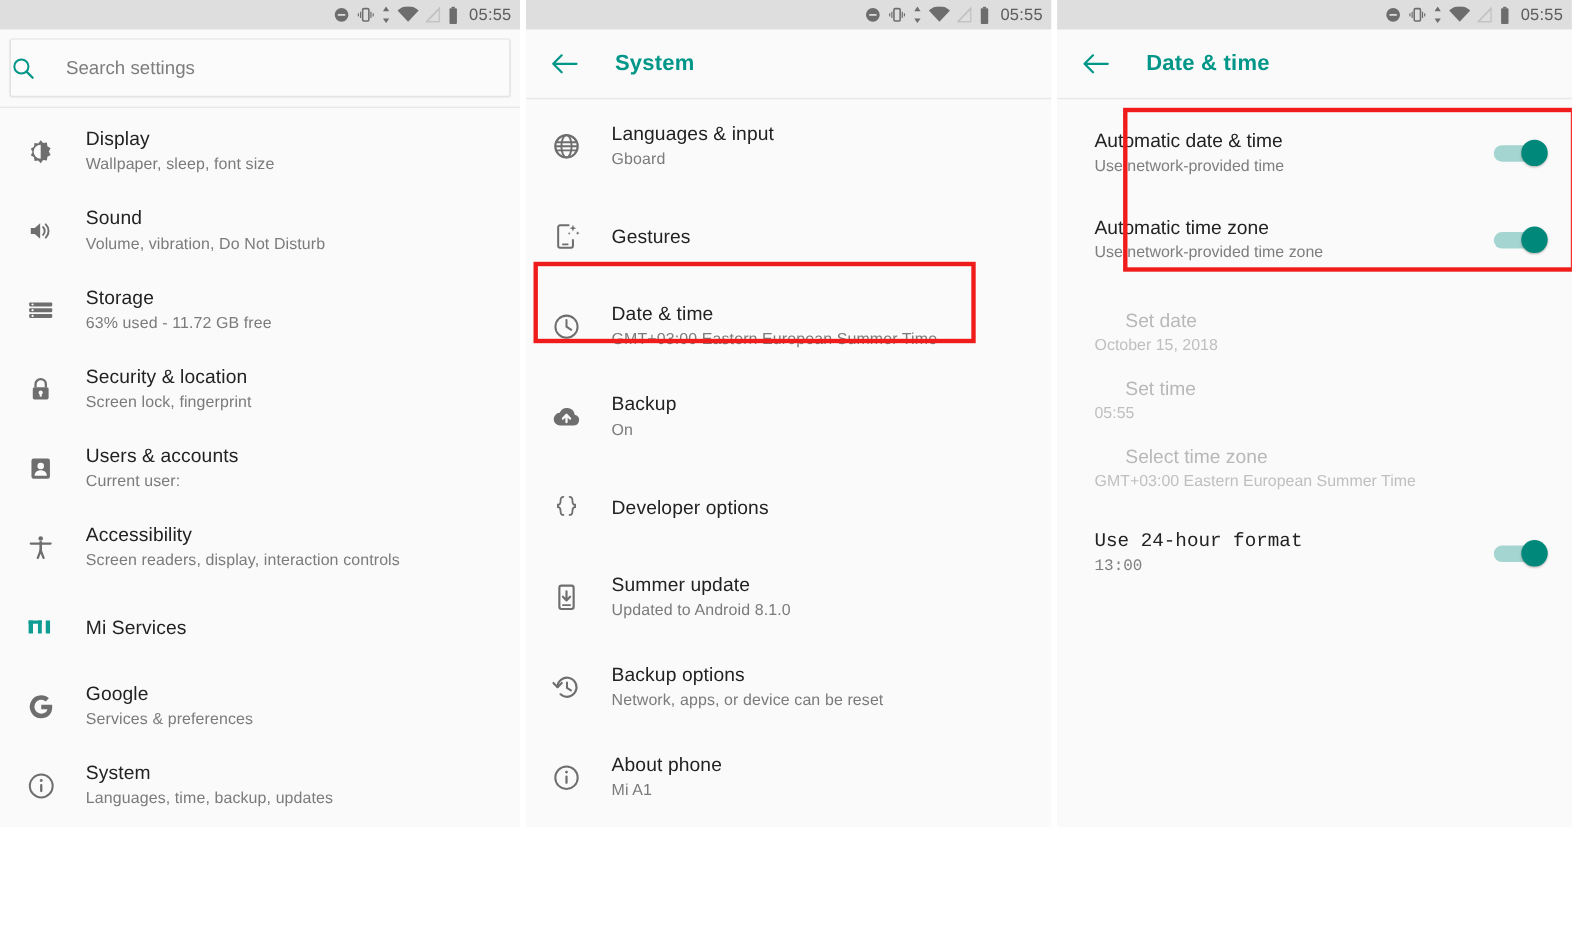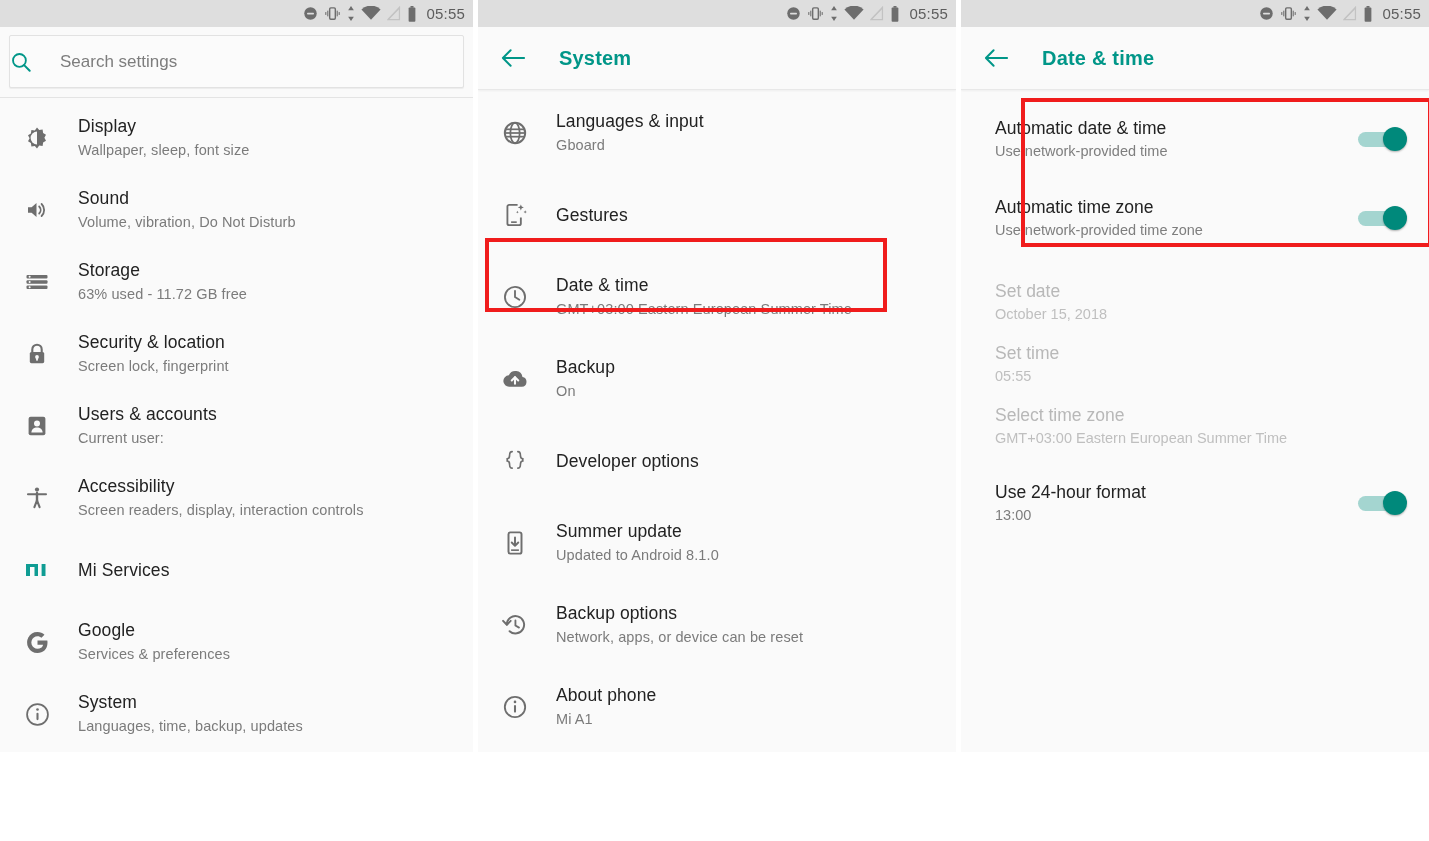--- a/index.html
+++ b/index.html
@@ -74,21 +74,21 @@
   .p2 .row .ico { padding-top: 0; }
 
   
   .p3 .list { padding-top: 2px; }
   .p3 .prow {
     display:flex; align-items:center; justify-content: space-between;
     padding: 12px 22px 0 34px; min-height: 59px;
   }
   .p3 .prow .txt .title { font-size: 17.5px; color: #222; line-height: 24px;}
   .p3 .prow .txt .sub { font-size: 14.5px; color: #7e7e7e; line-height: 21px; margin-top: 1px;}
-  .p3 .prow.dim .title { color: #b8b8b8; }
+  .p3 .prow.dim .title { color: #b8b8b8; margin-left: 28px; }
   .p3 .prow.dim .sub   { color: #bfbfbf; }
 
   
   .toggle { position: relative; width: 49px; height: 24px; flex:0 0 49px;}
   .toggle .track {
     position:absolute; left:0; top:5px; width: 42px; height: 15px;
     border-radius: 8px; background: #a4d5d0;
   }
   .toggle .thumb {
     position:absolute; right:0; top:0; width: 24px; height: 24px;
@@ -567,21 +567,21 @@
         </span>
       </div>
 
       <div class="prow dim" style="min-height:62px;">
         <span class="txt">
           <div class="title">Select time zone</div>
           <div class="sub">GMT+03:00 Eastern European Summer Time</div>
         </span>
       </div>
 
-      <div class="prow" style="min-height:62px; margin-top:15px;">
+      <div class="prow" style="min-height:62px; margin-top:15px;font-family:Liberation Mono, monospace;">
         <span class="txt">
           <div class="title">Use 24-hour format</div>
           <div class="sub">13:00</div>
         </span>
         <span class="toggle">
           <span class="track"></span>
           <span class="thumb"></span>
         </span>
       </div>
     </div>

